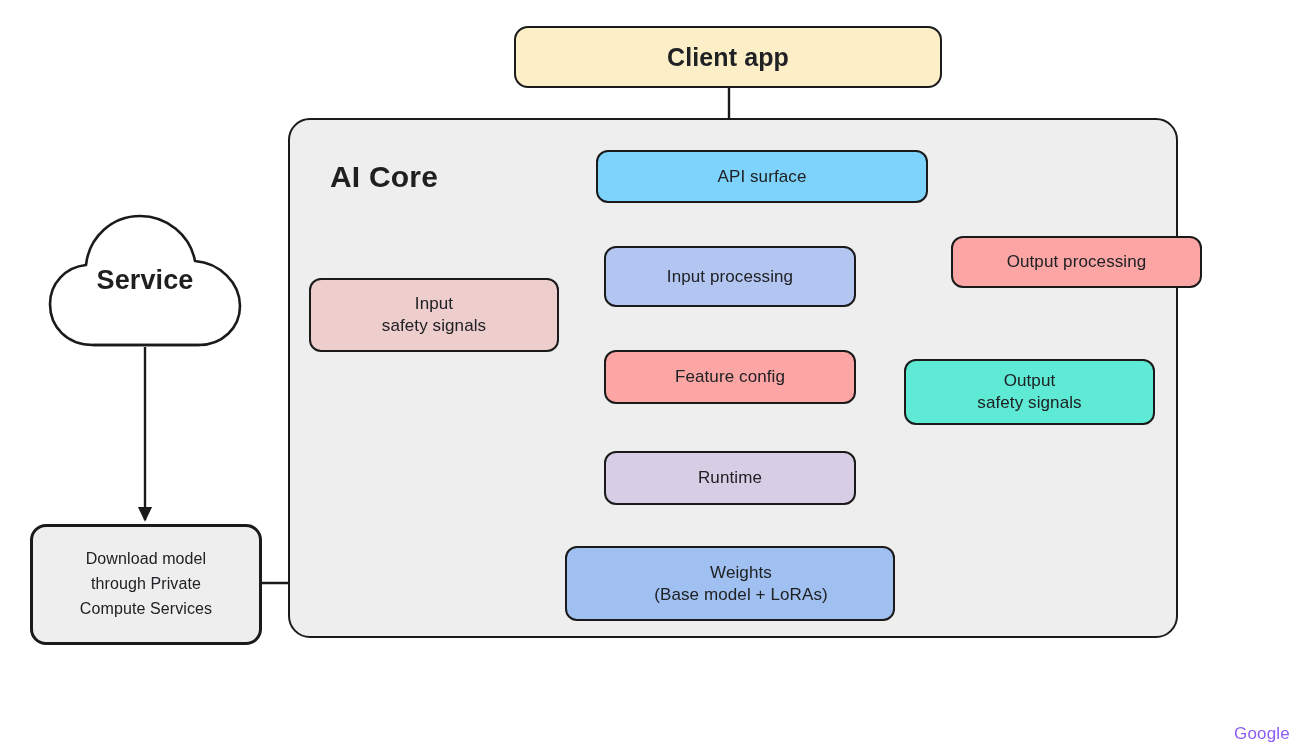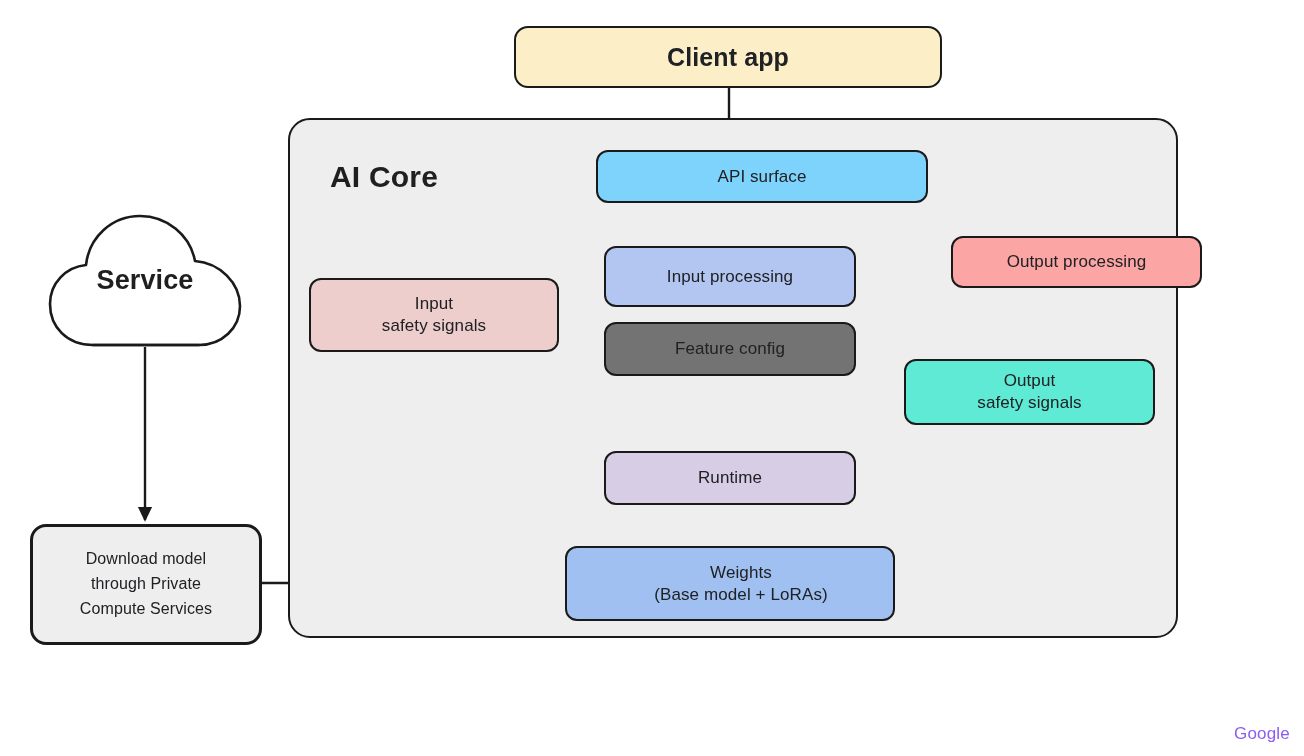--- a/index.html
+++ b/index.html
@@ -80,22 +80,22 @@
     background: #b3c6f2;
     font-size: 17px;
   }
   #node-input-safety {
     left: 309px; top: 278px; width: 250px; height: 74px;
     background: #eecdcd;
     font-size: 17px;
     text-align: center;
   }
   #node-feature-config {
-    left: 604px; top: 322px; width: 252px; height: 54px;
-    background: #737373;
+    left: 604px; top: 350px; width: 252px; height: 54px;
+    background: #fca5a5;
     font-size: 17px;
   }
   #node-runtime {
     left: 604px; top: 451px; width: 252px; height: 54px;
     background: #d7cde5;
     font-size: 17px;
   }
   #node-weights {
     left: 565px; top: 546px; width: 330px; height: 75px;
     background: #9fc0f0;

